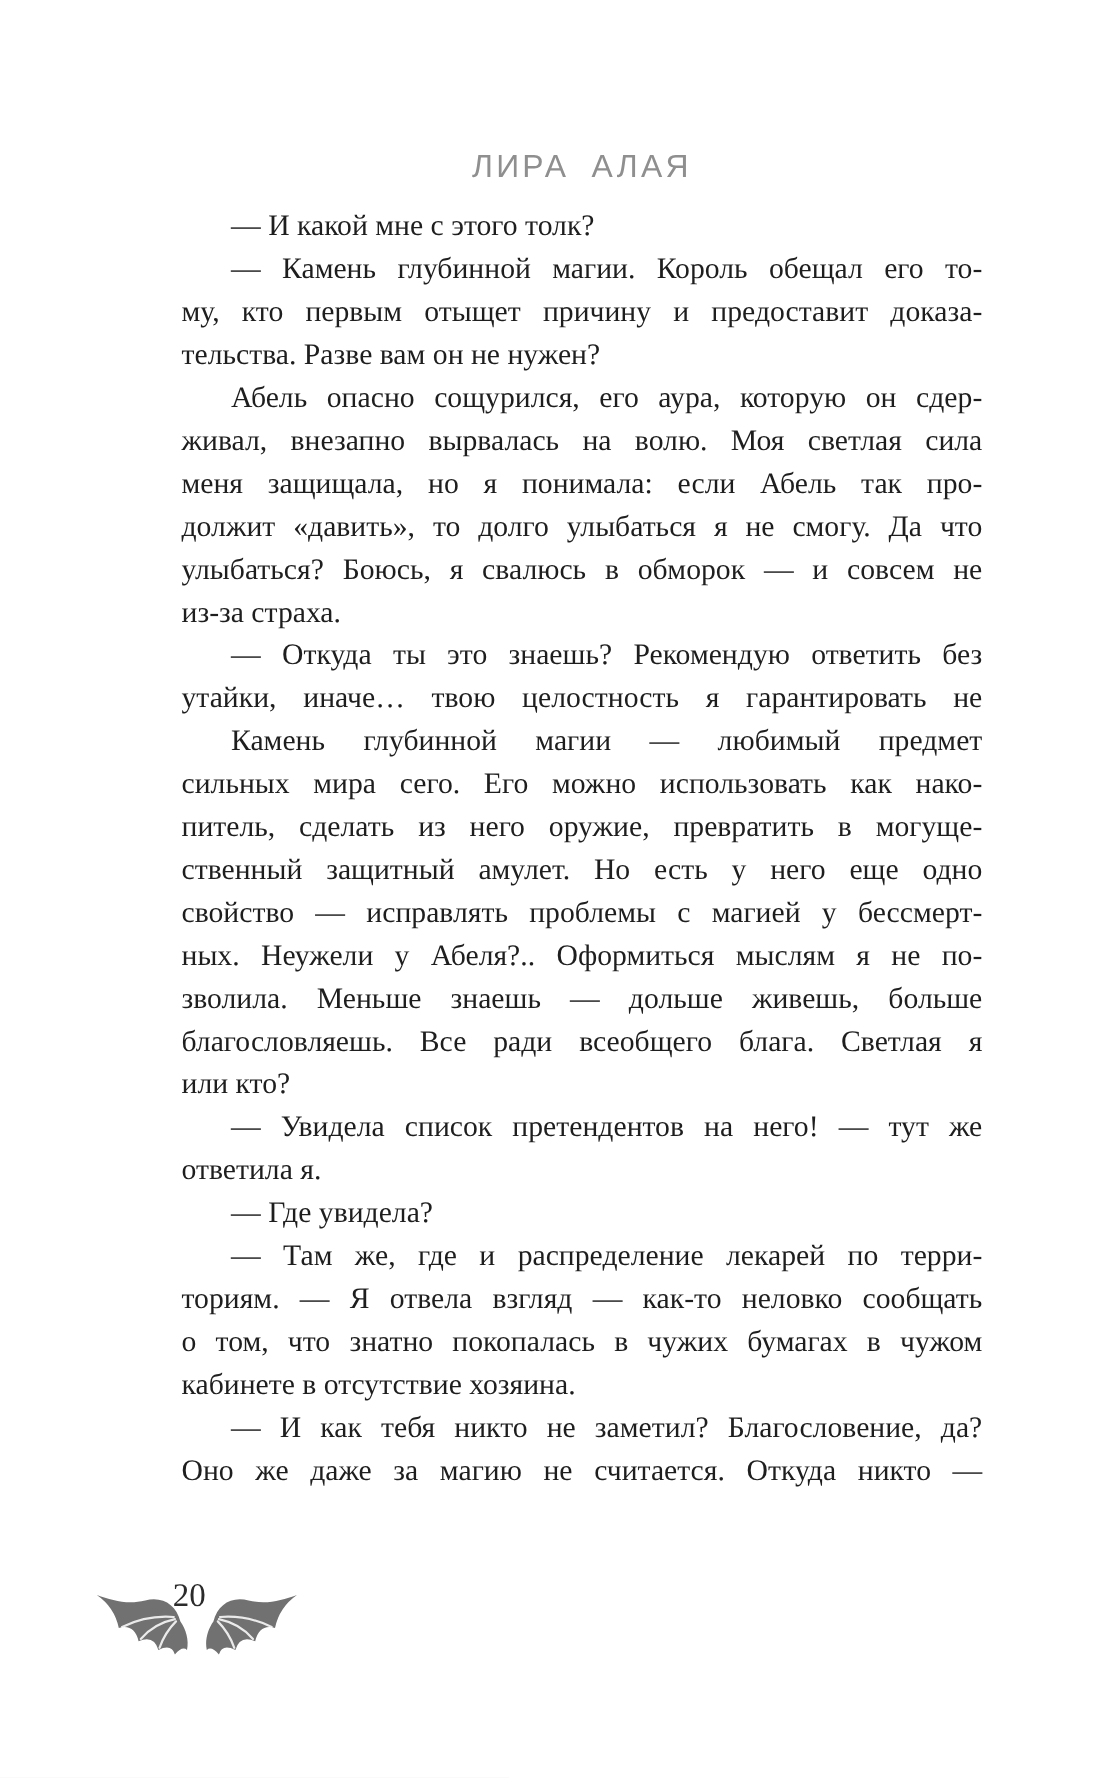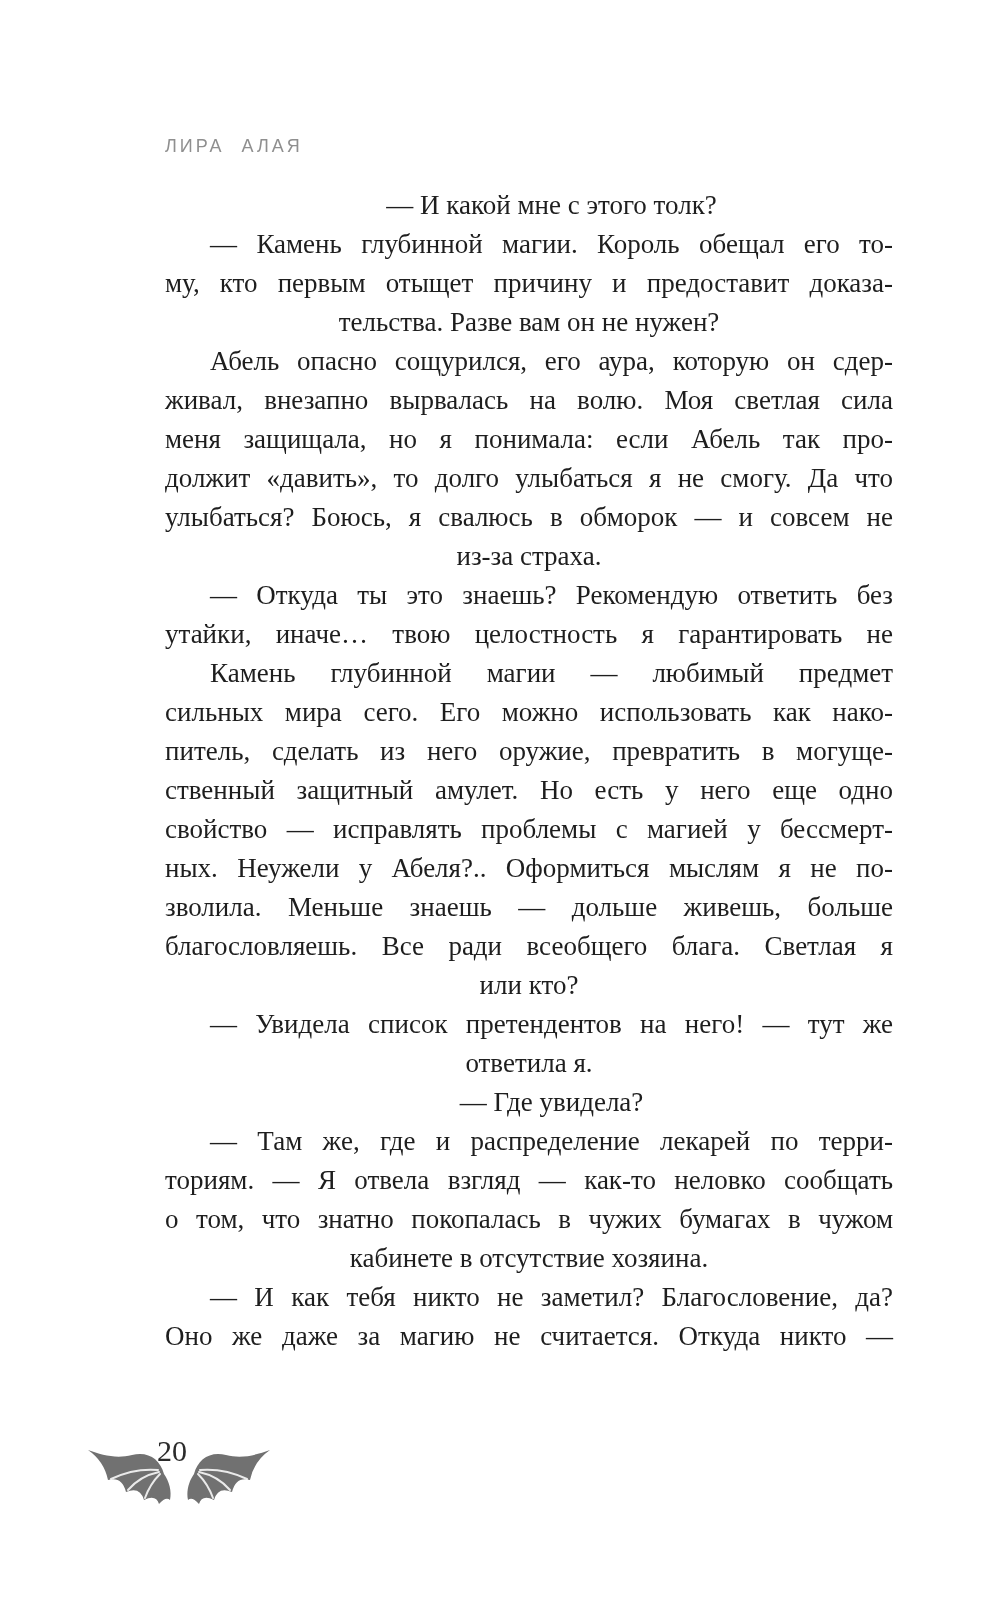--- a/index.html
+++ b/index.html
@@ -17,42 +17,41 @@
     height:1616px;
     background:var(--bg);
     margin:0 auto;
     overflow:hidden;
   }
   .running-head{
     position:absolute;
     left:165px;
     top:136px;
     width:728px;
-    text-align:left;
+    text-align:center;
     font-family:"Liberation Sans", sans-serif;
-    font-size:18px;
+    font-size:29px;
     font-weight:400;
     letter-spacing:3px;
     word-spacing:9px;
     color:var(--header-color);
   }
   .text-block{
     position:absolute;
     left:165px;
     top:186px;
     width:728px;
     font-family:"Liberation Serif", serif;
     font-size:27px;
     color:var(--body-color);
   }
   .line{
     height:39px;
     line-height:39px;
     white-space:normal;
-    text-align:center;
   }
   .line.indent{ text-indent:45px; }
   .line.just{
     text-align:justify;
     text-align-last:justify;
   }
   .footer{
     position:absolute;
     left:0;
     top:1430px;

